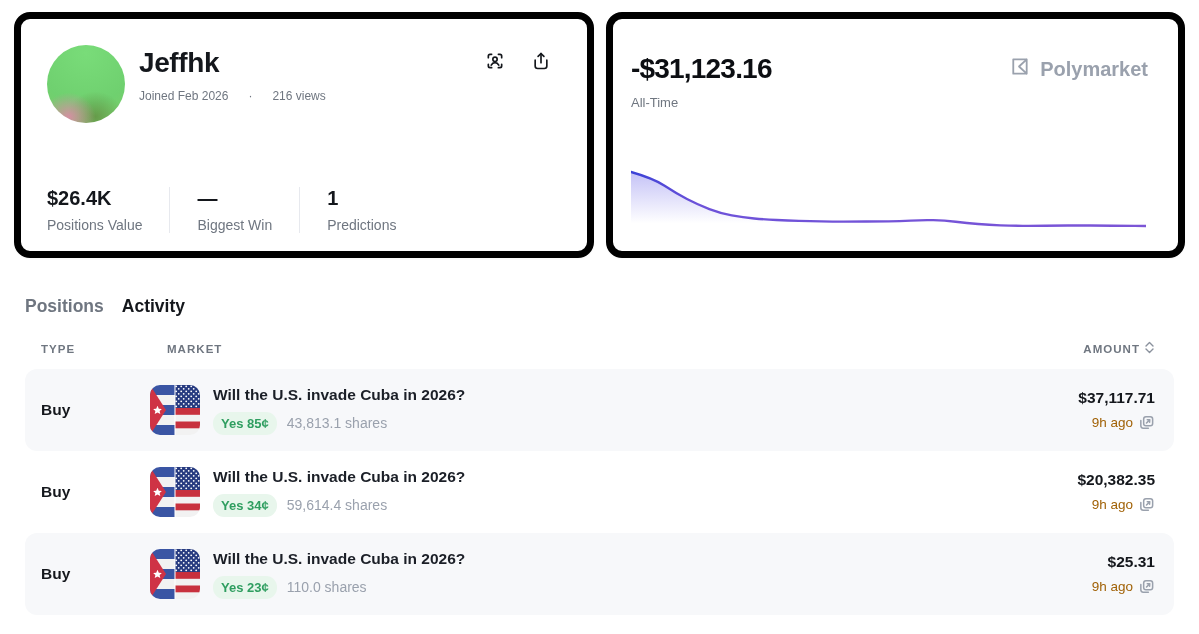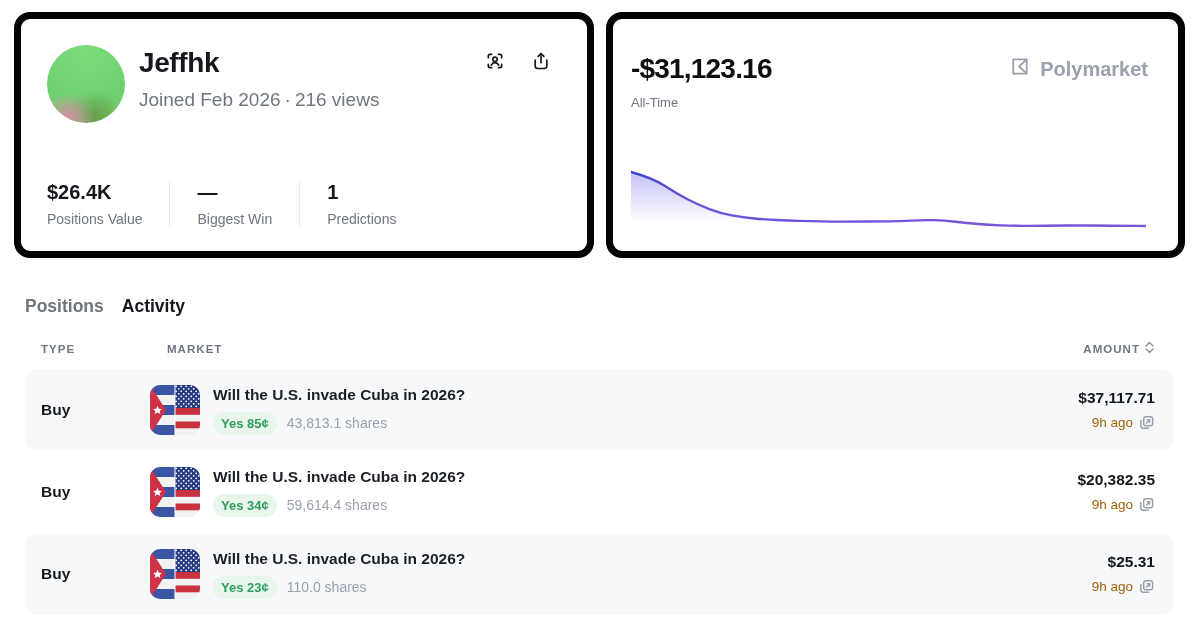--- a/index.html
+++ b/index.html
@@ -19,24 +19,24 @@
   
   .profile-top { display:flex; gap:14px; align-items:flex-start; }
   .avatar {
     width:78px; height:78px; border-radius:50%; flex:none;
     background:
       radial-gradient(55% 50% at 28% 92%, rgba(217,140,165,0.95), rgba(217,140,165,0) 62%),
       radial-gradient(55% 50% at 62% 92%, rgba(96,138,62,0.75), rgba(96,138,62,0) 65%),
       radial-gradient(120% 120% at 50% 10%, #79dc79 0%, #6fd06f 55%, #85c966 100%);
   }
   .profile-name { font-size:28px; font-weight:700; letter-spacing:-0.4px; margin-top:2px; }
-  .profile-meta { margin-top:10px; color:#6f7680; font-size:19px; display:flex; gap:4px; align-items:center; }
+  .profile-meta { margin-top:10px; color:#6f7680; font-size:12px; display:flex; gap:20px; align-items:center; }
   .profile-actions { position:absolute; top:32px; right:36px; display:flex; gap:26px; }
   .icon-btn { background:none; border:none; padding:0; cursor:pointer; line-height:0; }
-  .stats { position:absolute; left:26px; bottom:24px; display:flex; align-items:stretch; }
+  .stats { position:absolute; left:26px; bottom:18px; display:flex; align-items:stretch; }
   .stat { padding-right:27px; }
   .stat + .stat { border-left:1px solid #e7e9ee; padding-left:27px; }
   .stat-value { font-size:20px; font-weight:700; color:#14171c; }
   .stat-label { margin-top:7px; font-size:14px; color:#6f7680; }
 
   
   .pnl-header { display:flex; justify-content:space-between; align-items:center; }
   .pnl-label-row { display:flex; gap:9px; align-items:center; color:#5d6470; font-size:16px; }
   .ranges { display:flex; gap:4px; align-items:center; }
   .range {

